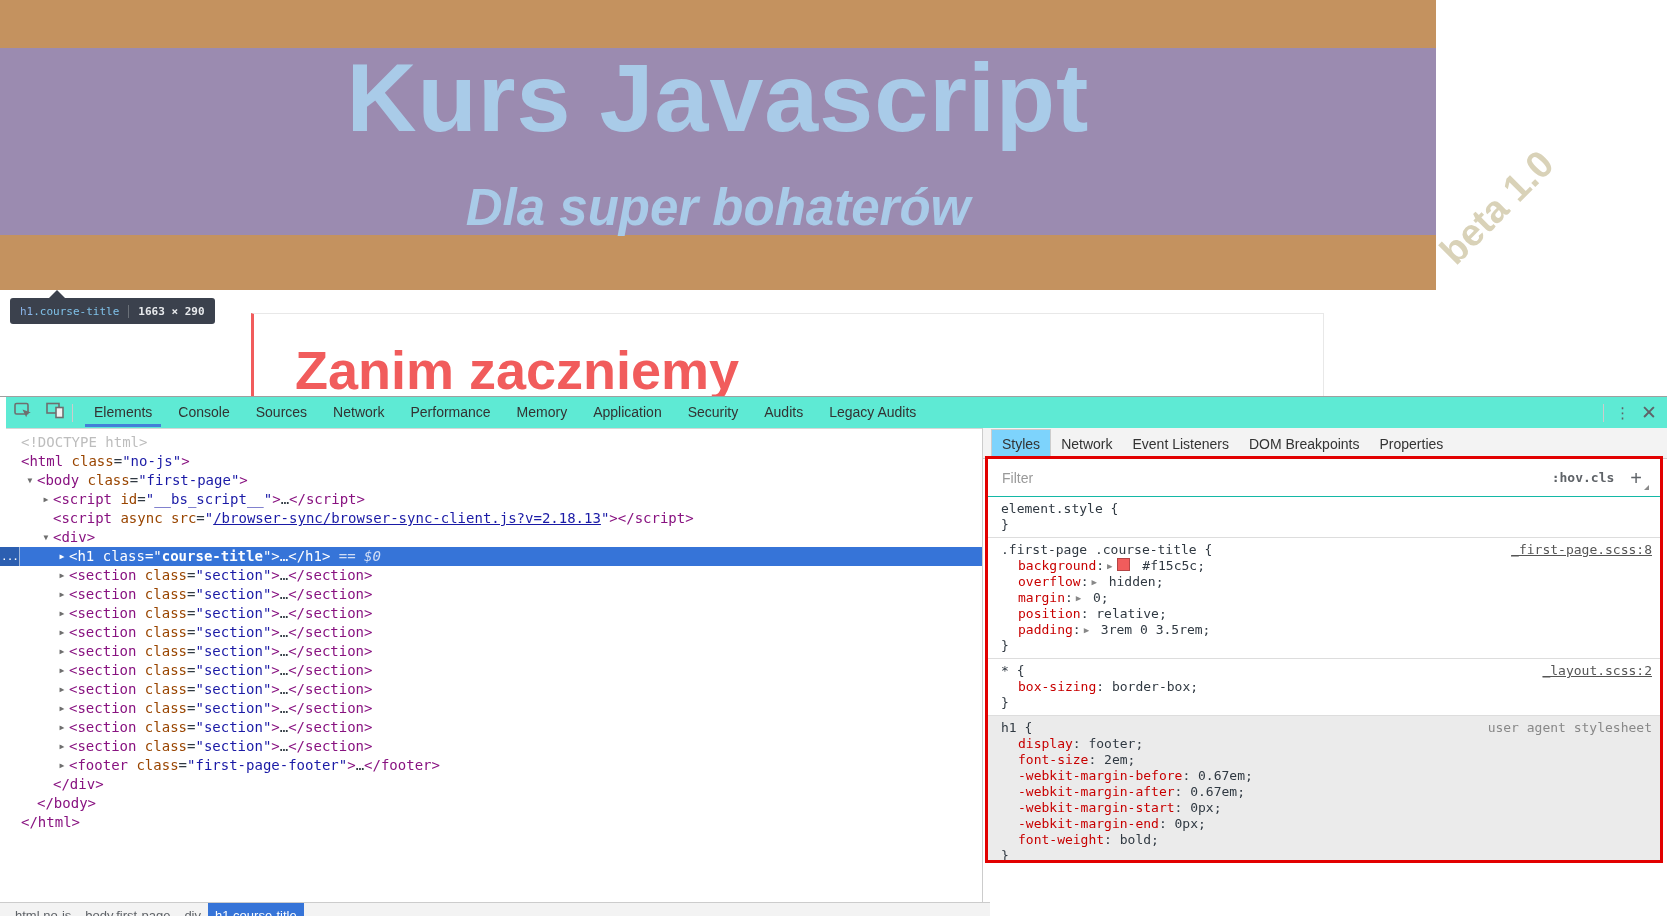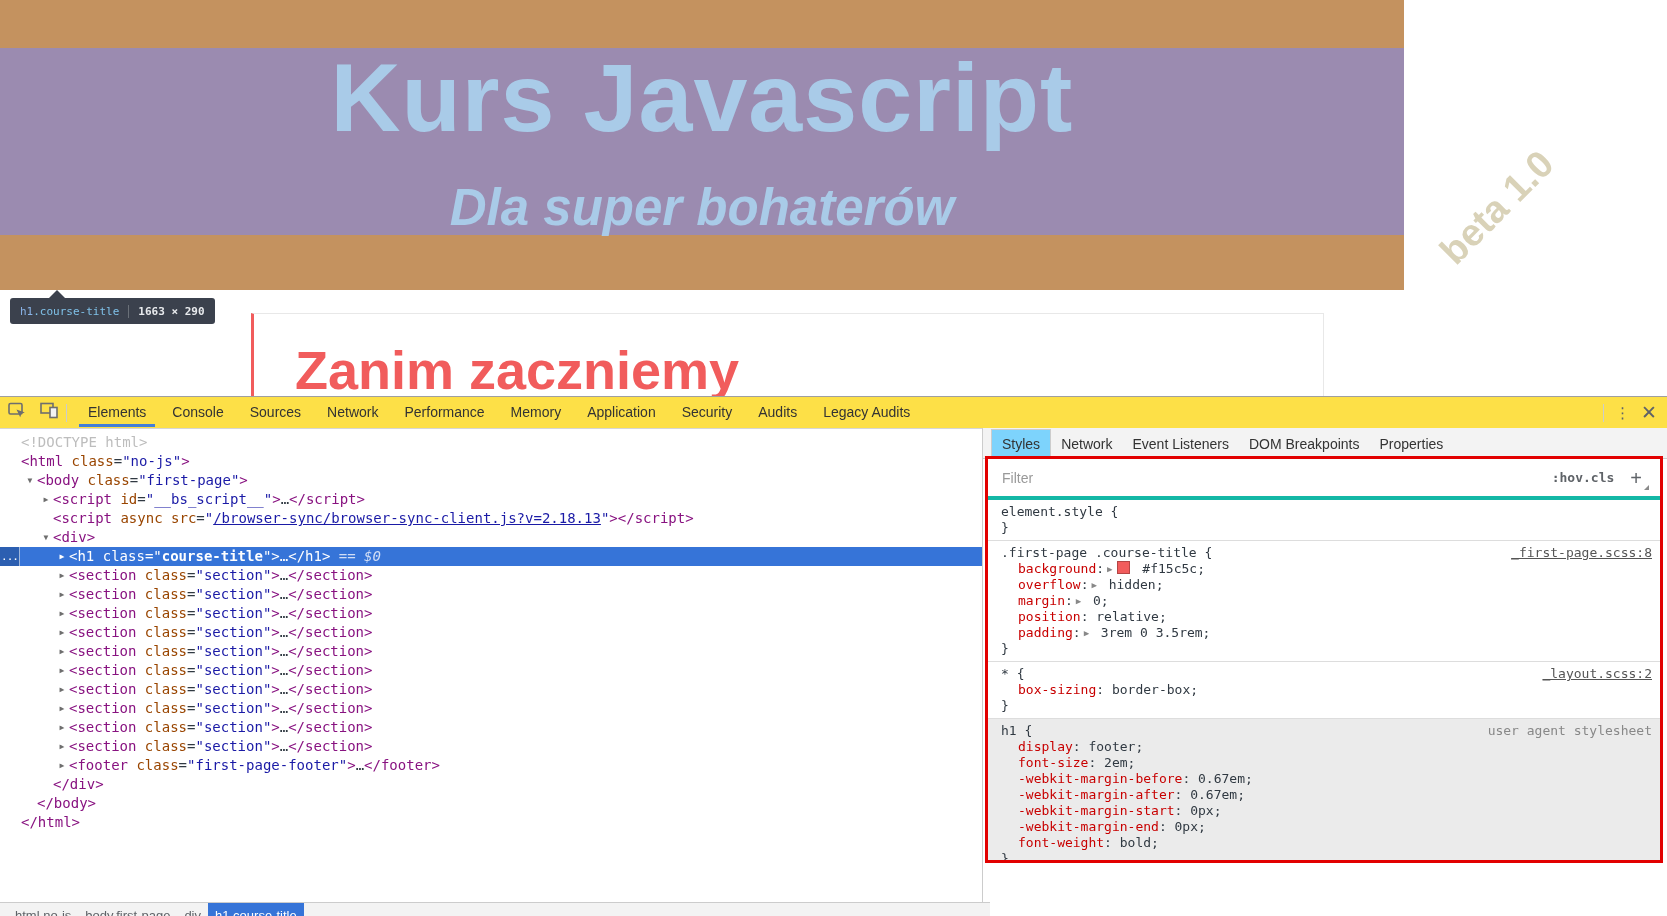--- a/index.html
+++ b/index.html
@@ -1,20 +1,20 @@
 <!DOCTYPE html>
 <html><head>
 <meta charset="utf-8">
 <style>
   html,body{margin:0;padding:0;}
   body{width:1667px;height:916px;position:relative;overflow:hidden;background:#fff;
        font-family:"Liberation Sans",sans-serif;}
 
   
-  .hero{position:absolute;left:0;top:0;width:1404px;height:290px;background:#c4925f;}
+  .hero{position:absolute;left:0;top:0;width:1404px;height:290px;background:#c4925f;padding-left:32px;}
   .hero-band{position:absolute;left:0;right:0;top:48px;height:187px;background:#9b8bb0;}
   .hero-title{position:absolute;left:0;top:36px;width:100%;text-align:center;
               font-size:97px;line-height:124px;font-weight:bold;color:#a9cbe8;letter-spacing:1px;}
   .hero-sub{position:absolute;left:0;top:182px;width:100%;text-align:center;
             font-size:51px;line-height:52px;font-weight:bold;color:#a9cbe8;font-style:italic;}
   .hero-badge{position:absolute;left:1412px;top:186px;width:170px;text-align:center;
               transform:rotate(-45deg);font-size:38px;font-weight:bold;color:#d9d2b8;}
 
   
   .tooltip{position:absolute;left:10px;top:298px;height:26px;background:#3b414d;border-radius:3px;
@@ -29,21 +29,21 @@
                  border-bottom:9px solid #3b414d;}
 
   
   .content-box{position:absolute;left:251px;top:313px;width:1069px;height:84px;
                border:1px solid #e8e8e8;border-left:3px solid #f15c5c;overflow:hidden;background:#fff;}
   .content-heading{margin:25px 0 0 41px;font-size:54px;font-weight:bold;color:#f15c5c;}
 
   
   .devtools{position:absolute;left:0;top:396px;width:1667px;height:520px;background:#fff;
             border-top:1px solid #9f9f9f;overflow:hidden;}
-  .dt-toolbar{position:absolute;left:0;right:0;top:0;height:31px;background:#fde047;
+  .dt-toolbar{position:absolute;left:6px;right:0;top:0;height:31px;background:#5eead4;
               border-bottom:1px solid #d6d6d6;display:flex;align-items:center;}
   .icon-btn{width:33px;height:30px;display:flex;align-items:center;justify-content:center;}
   .vsep{width:1px;height:18px;background:#ccc;}
   .dt-tabs{display:flex;height:100%;margin-left:8px;}
   .dt-tab{padding:0 13px;font-size:14px;color:#333;height:30px;line-height:30px;position:relative;white-space:nowrap;}
   .dt-tab.active::after{content:'';position:absolute;left:4px;right:4px;bottom:0;height:3px;background:#437fd8;}
   .dt-right{margin-left:auto;display:flex;align-items:center;gap:11px;padding-right:10px;}
   .kebab{font-size:15px;color:#5f6368;letter-spacing:0;}
   .xbtn{font-size:19px;color:#5f6368;}
 
@@ -79,21 +79,21 @@
 
   
   .sb-tabs{position:absolute;left:983px;top:31px;right:0;height:31px;background:#f3f3f3;
            border-bottom:1px solid #ccc;display:flex;align-items:flex-end;padding-left:8px;
            font-size:14px;color:#333;box-sizing:border-box;}
   .sb-tab{padding:6px 10px;white-space:nowrap;}
   .sb-tab.active{background:#7dd3fc;border:1px solid #ccc;border-bottom:1px solid #fff;margin-bottom:-1px;}
 
   .red-annotation{position:absolute;left:985px;top:59px;width:678px;height:407px;
                   border:3px solid #e20000;background:#fff;overflow:hidden;box-sizing:border-box;}
-  .filter-row{height:37px;border-bottom:4px solid #14b8a6;display:flex;align-items:center;
+  .filter-row{height:37px;border-bottom:1px solid #14b8a6;display:flex;align-items:center;
               padding:0 12px 0 14px;}
   .filter-text{font-size:14px;color:#999;flex:1;}
   .pseudo{font-family:"DejaVu Sans Mono",monospace;font-size:13px;font-weight:bold;color:#5f6368;margin-left:0;}
   .plusbtn{font-size:20px;color:#5f6368;margin-left:16px;position:relative;line-height:18px;margin-right:6px;}
   .plusbtn::after{content:'';position:absolute;right:-7px;bottom:-3px;
                   border-left:5px solid transparent;border-bottom:5px solid #8a8a8a;}
 
   .rules{font-family:"DejaVu Sans Mono",monospace;font-size:13px;line-height:16px;color:#303942;}
   .rule{padding:4px 0;border-bottom:1px solid #ddd;position:relative;}
   .rule.gray{background:#ebebeb;border-bottom:none;}

